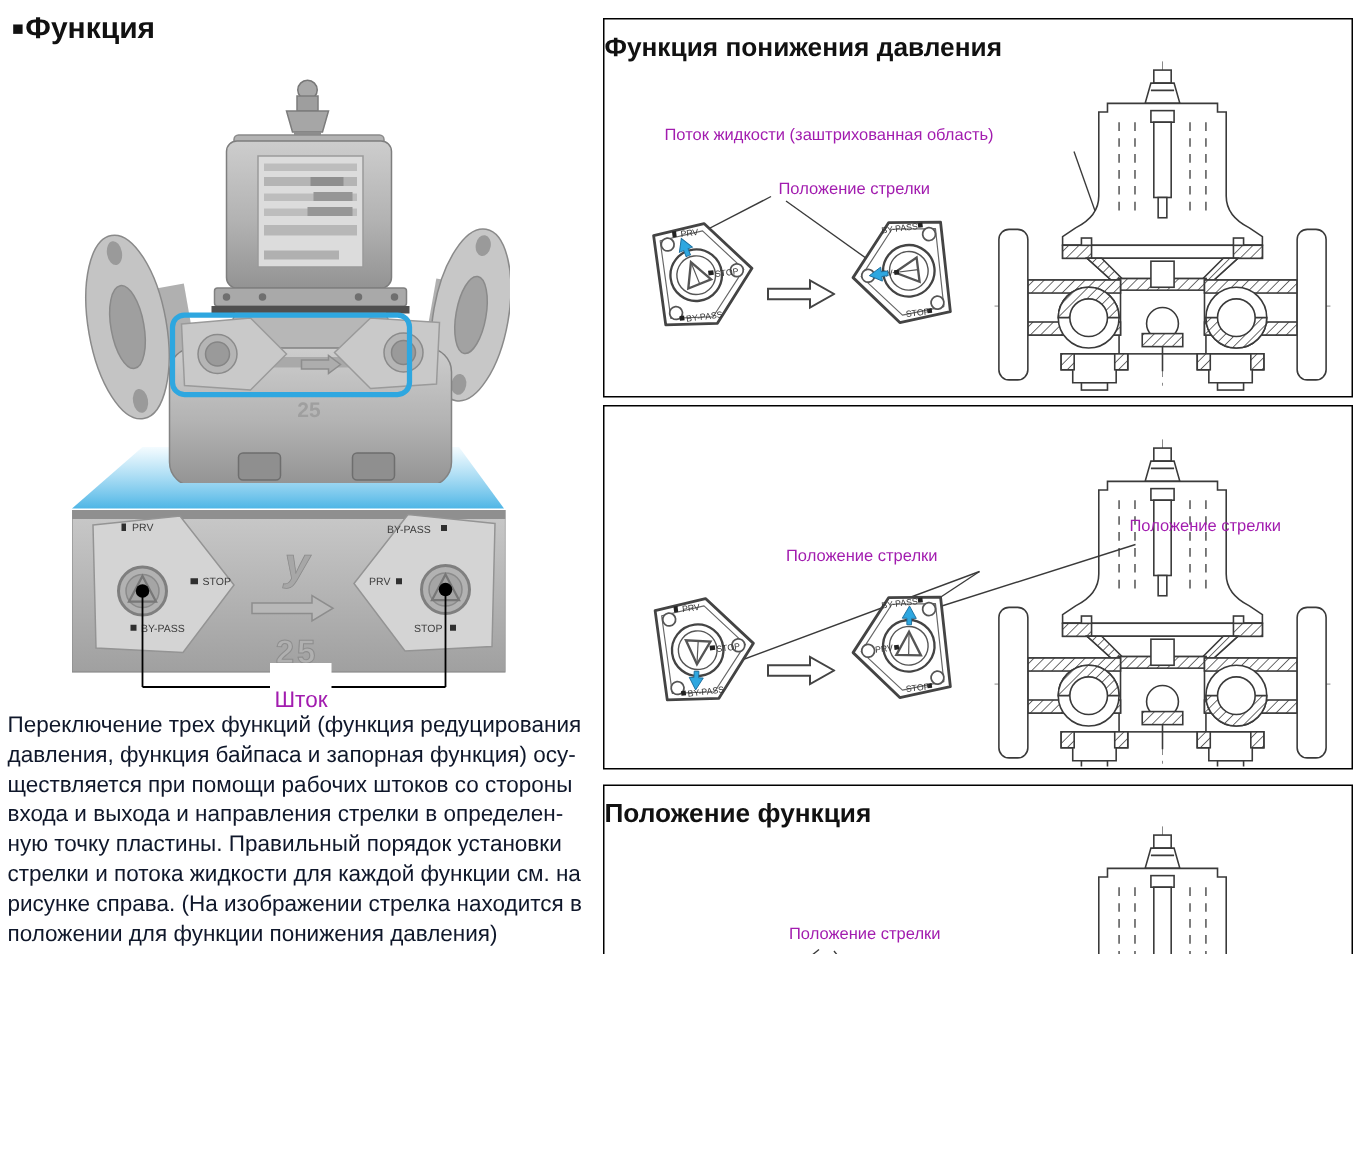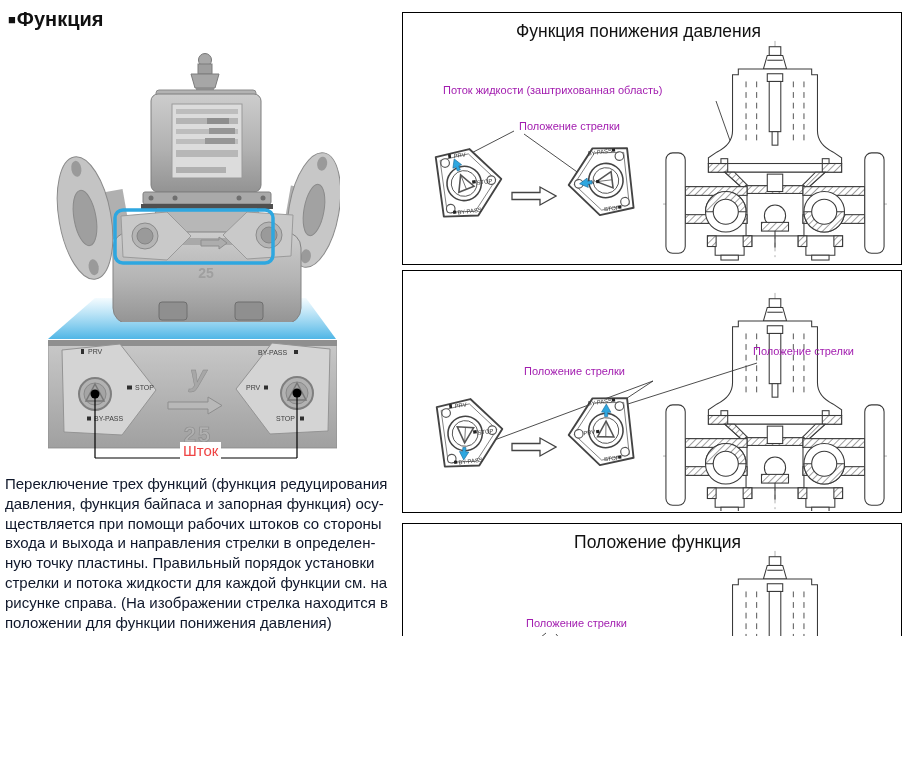--- a/index.html
+++ b/index.html
@@ -4,23 +4,23 @@
 <style>
   html,body{margin:0;padding:0;background:#fff;}
   .page{position:relative;width:905px;height:636px;background:#fff;overflow:hidden;
         font-family:"Liberation Sans","DejaVu Sans",sans-serif;color:#111;}
   .heading{position:absolute;left:8px;top:8px;font-size:20px;font-weight:bold;white-space:nowrap;}
   .heading .bullet{font-size:13px;vertical-align:2px;margin-right:1px;}
   .desc{position:absolute;left:5px;top:474px;width:402px;font-size:15px;line-height:19.8px;
         white-space:pre-line;color:#0f172a;}
   .abs{position:absolute;}
   .lbl{position:absolute;font-size:11px;color:#a21caf;white-space:nowrap;text-align:right;}
-  .stem-lbl{position:absolute;left:180px;top:442px;font-size:15px;background:#fff;padding:0 3px;color:#ef4444;}
+  .stem-lbl{position:absolute;left:180px;top:442px;font-size:15px;background:#fff;padding:16px 3px;color:#a21caf;}
   .func-box{position:absolute;left:402px;width:500px;border:1.5px solid #000;background:#fff;box-sizing:border-box;}
-  .box-title{position:absolute;top:8px;left:0;text-align:right;font-weight:normal;font-size:17.5px;white-space:nowrap;}
+  .box-title{position:absolute;top:8px;left:0;text-align:left;font-weight:bold;font-size:17.5px;white-space:nowrap;}
   .section-svg{position:absolute;left:0;top:0;}
   svg text{font-family:"Liberation Sans","DejaVu Sans",sans-serif;}
 </style>
 </head>
 <body>
 
 <div class="page">
 
   <svg style="position:absolute;width:0;height:0" aria-hidden="true">
     <defs>

